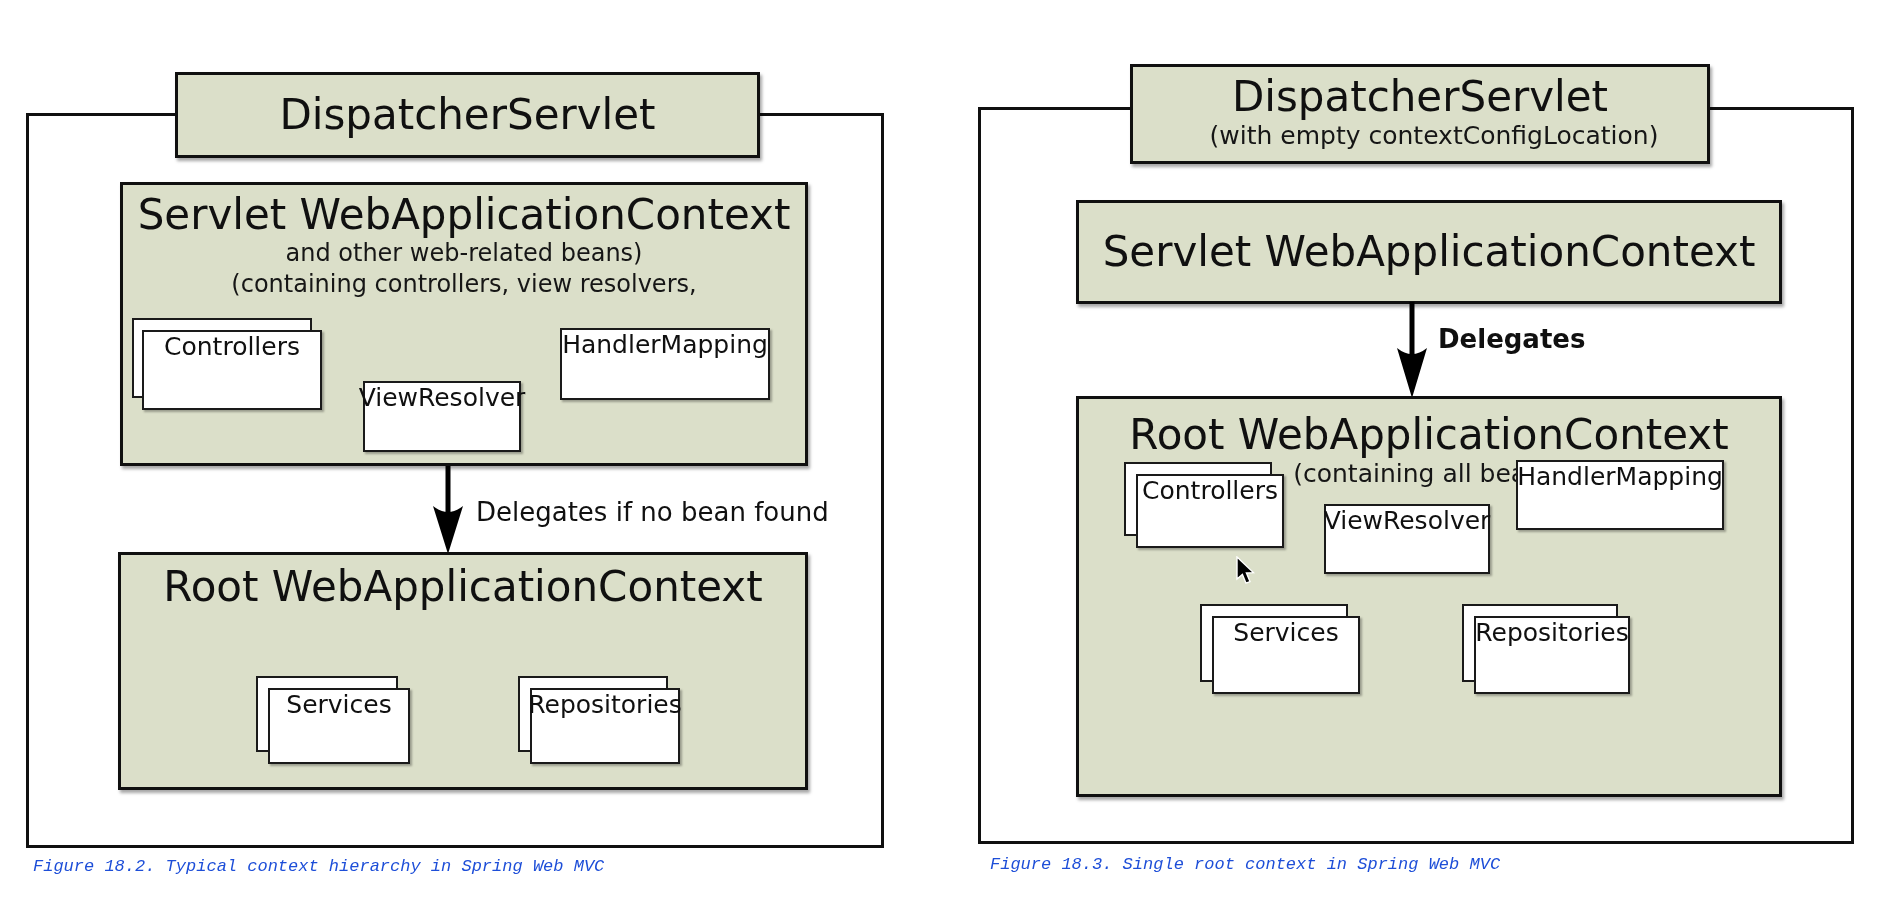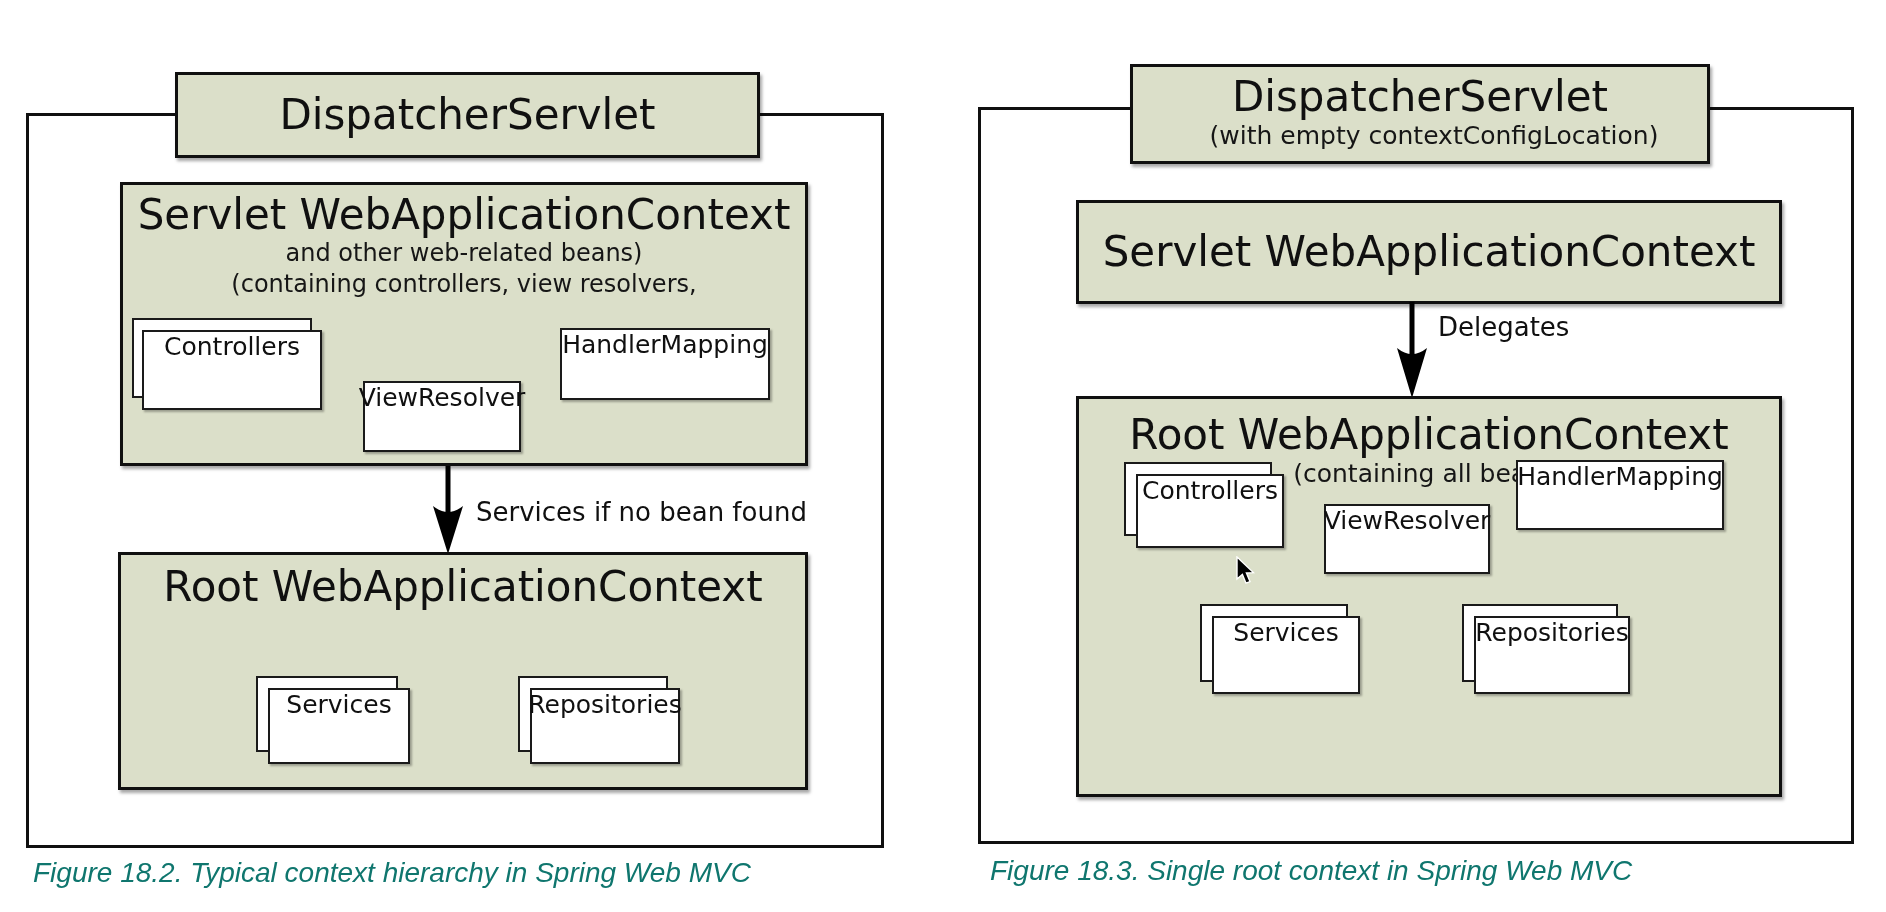--- a/index.html
+++ b/index.html
@@ -10,22 +10,22 @@
            box-shadow:2px 3px 3px rgba(0,0,0,0.35);text-align:center;box-sizing:border-box;}
   .ctx-title{font-size:42px;line-height:1.12;white-space:nowrap;color:#101010;}
   .ctx-sub{font-size:24px;line-height:1.3;color:#161616;}
   .flexcenter{display:flex;align-items:center;justify-content:center;flex-direction:column;}
   .bean{position:absolute;background:#ffffff;border:2px solid #1a1a1a;z-index:4;
         box-shadow:2px 2px 2px rgba(0,0,0,0.30);display:flex;justify-content:center;
         font-size:25px;white-space:nowrap;box-sizing:border-box;}
   .bean-back{position:absolute;background:#ffffff;border:2px solid #1a1a1a;z-index:3;box-sizing:border-box;}
   .arrow{position:absolute;z-index:2;}
   .arrow-label{position:absolute;z-index:2;font-size:26px;white-space:nowrap;color:#101010;}
-  .caption{position:absolute;font-family:Liberation Sans, sans-serif;font-style:italic;
-           font-size:28px;color:#0f766e;white-space:nowrap;z-index:1;}
+  .caption{position:absolute;font-family:Liberation Mono, monospace;font-style:italic;
+           font-size:17px;color:#1d4ed8;white-space:nowrap;z-index:1;}
   .cursor{position:absolute;z-index:10;}
 </style>
 </head>
 <body>
 
 <div id="screen">
 
   <div>
 
     <div class="outer-box" style="left:26px;top:101px;width:852px;height:729px;"></div>
@@ -50,21 +50,21 @@
     </div>
 
     <div class="bean" style="left:560px;top:316px;width:210px;height:72px;">
       <span>HandlerMapping</span>
     </div>
 
     <svg class="arrow" style="left:428px;top:454px;" width="40" height="88" viewBox="0 0 40 88">
       <line x1="20" y1="0" x2="20" y2="46" stroke="#000000" stroke-width="5"></line>
       <path d="M20,88 L5,40 Q20,52 35,40 Z" fill="#000000"></path>
     </svg>
-    <div class="arrow-label" style="left:476px;top:485px;">Services if no bean found</div>
+    <div class="arrow-label" style="left:476px;top:485px;">Delegates if no bean found</div>
 
     <div class="ctx-box" style="left:118px;top:540px;width:690px;height:238px;padding-top:8px;">
       <div class="ctx-title">Root WebApplicationContext</div>
     </div>
 
     <div class="bean-back" style="left:256px;top:664px;width:142px;height:76px;"></div>
     <div class="bean" style="left:268px;top:676px;width:142px;height:76px;">
       <span>Services</span>
     </div>
 
@@ -86,21 +86,21 @@
     </div>
 
     <div class="ctx-box flexcenter" style="left:1076px;top:188px;width:706px;height:104px;">
       <div class="ctx-title">Servlet WebApplicationContext</div>
     </div>
 
     <svg class="arrow" style="left:1392px;top:290px;" width="40" height="96" viewBox="0 0 40 96">
       <line x1="20" y1="0" x2="20" y2="52" stroke="#000000" stroke-width="5"></line>
       <path d="M20,96 L5,46 Q20,58 35,46 Z" fill="#000000"></path>
     </svg>
-    <div class="arrow-label" style="left:1438px;top:300px;">Delegates</div>
+    <div class="arrow-label" style="left:1438px;top:312px;font-weight:bold;">Delegates</div>
 
     <div class="ctx-box" style="left:1076px;top:384px;width:706px;height:401px;padding-top:12px;">
       <div class="ctx-title">Root WebApplicationContext</div>
       <div class="ctx-sub" style="font-size:25px;">(containing all beans)</div>
     </div>
 
     <div class="bean-back" style="left:1124px;top:450px;width:148px;height:74px;"></div>
     <div class="bean" style="left:1136px;top:462px;width:148px;height:74px;">
       <span>Controllers</span>
     </div>

